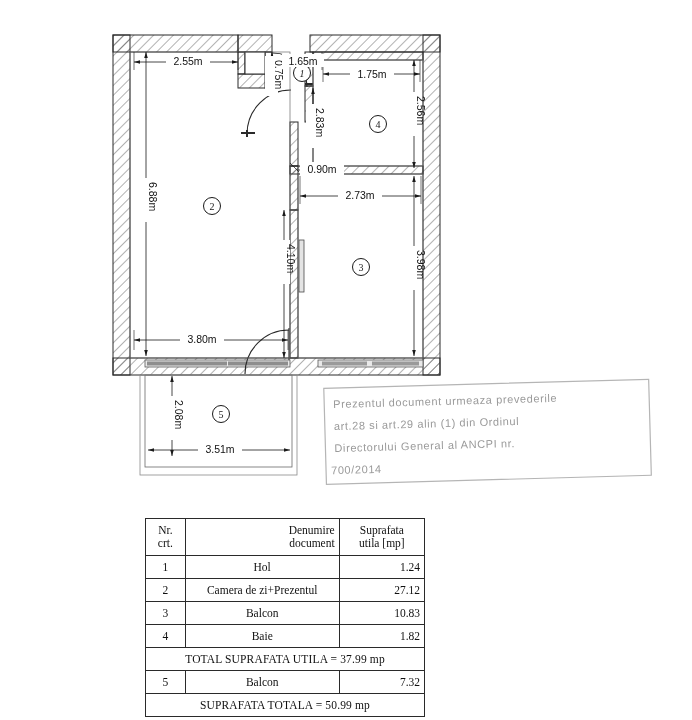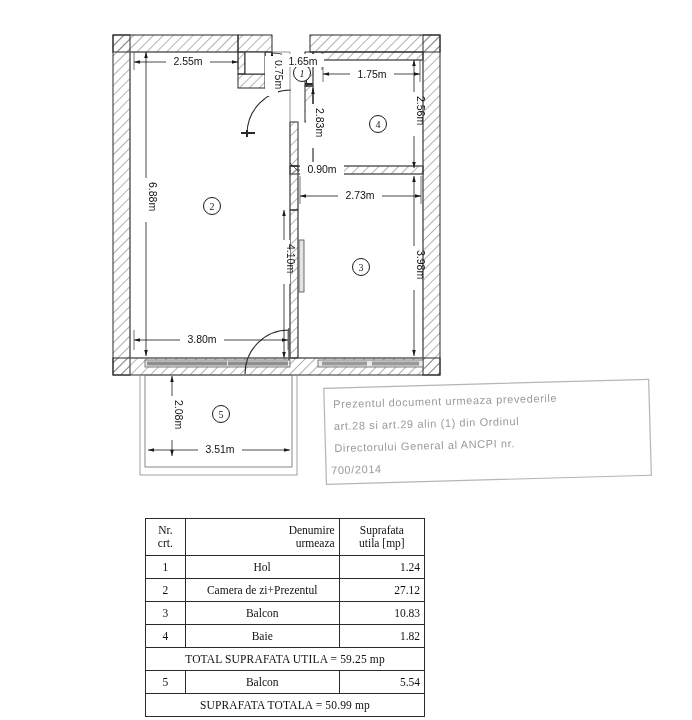--- a/index.html
+++ b/index.html
@@ -266,21 +266,21 @@
 <div id="table-wrap">
   <table class="areas">
     <tbody>
       <tr class="hdr">
         <td class="col-nr">
           <span>Nr.</span><br>
           <span>crt.</span>
         </td>
         <td class="col-name" style="text-align:right">
           <span>Denumire</span><br>
-          <span>urmeaza</span>
+          <span>document</span>
         </td>
         <td class="col-area">
           <span>Suprafata</span><br>
           <span>utila [mp]</span>
         </td>
       </tr>
 
       <tr>
         <td class="col-nr">1</td>
         <td class="col-name">Hol</td>
@@ -296,27 +296,27 @@
         <td class="col-name">Balcon</td>
         <td class="col-area">10.83</td>
       </tr>
       <tr>
         <td class="col-nr">4</td>
         <td class="col-name">Baie</td>
         <td class="col-area">1.82</td>
       </tr>
 
       <tr class="total-row">
-        <td colspan="3">TOTAL SUPRAFATA UTILA = 59.25 mp</td>
+        <td colspan="3">TOTAL SUPRAFATA UTILA = 37.99 mp</td>
       </tr>
 
       <tr>
         <td class="col-nr">5</td>
         <td class="col-name">Balcon</td>
-        <td class="col-area">5.54</td>
+        <td class="col-area">7.32</td>
       </tr>
 
       <tr class="total-row">
         <td colspan="3">SUPRAFATA TOTALA = 50.99 mp</td>
       </tr>
     </tbody>
   </table>
 </div>
 
 </body></html>

